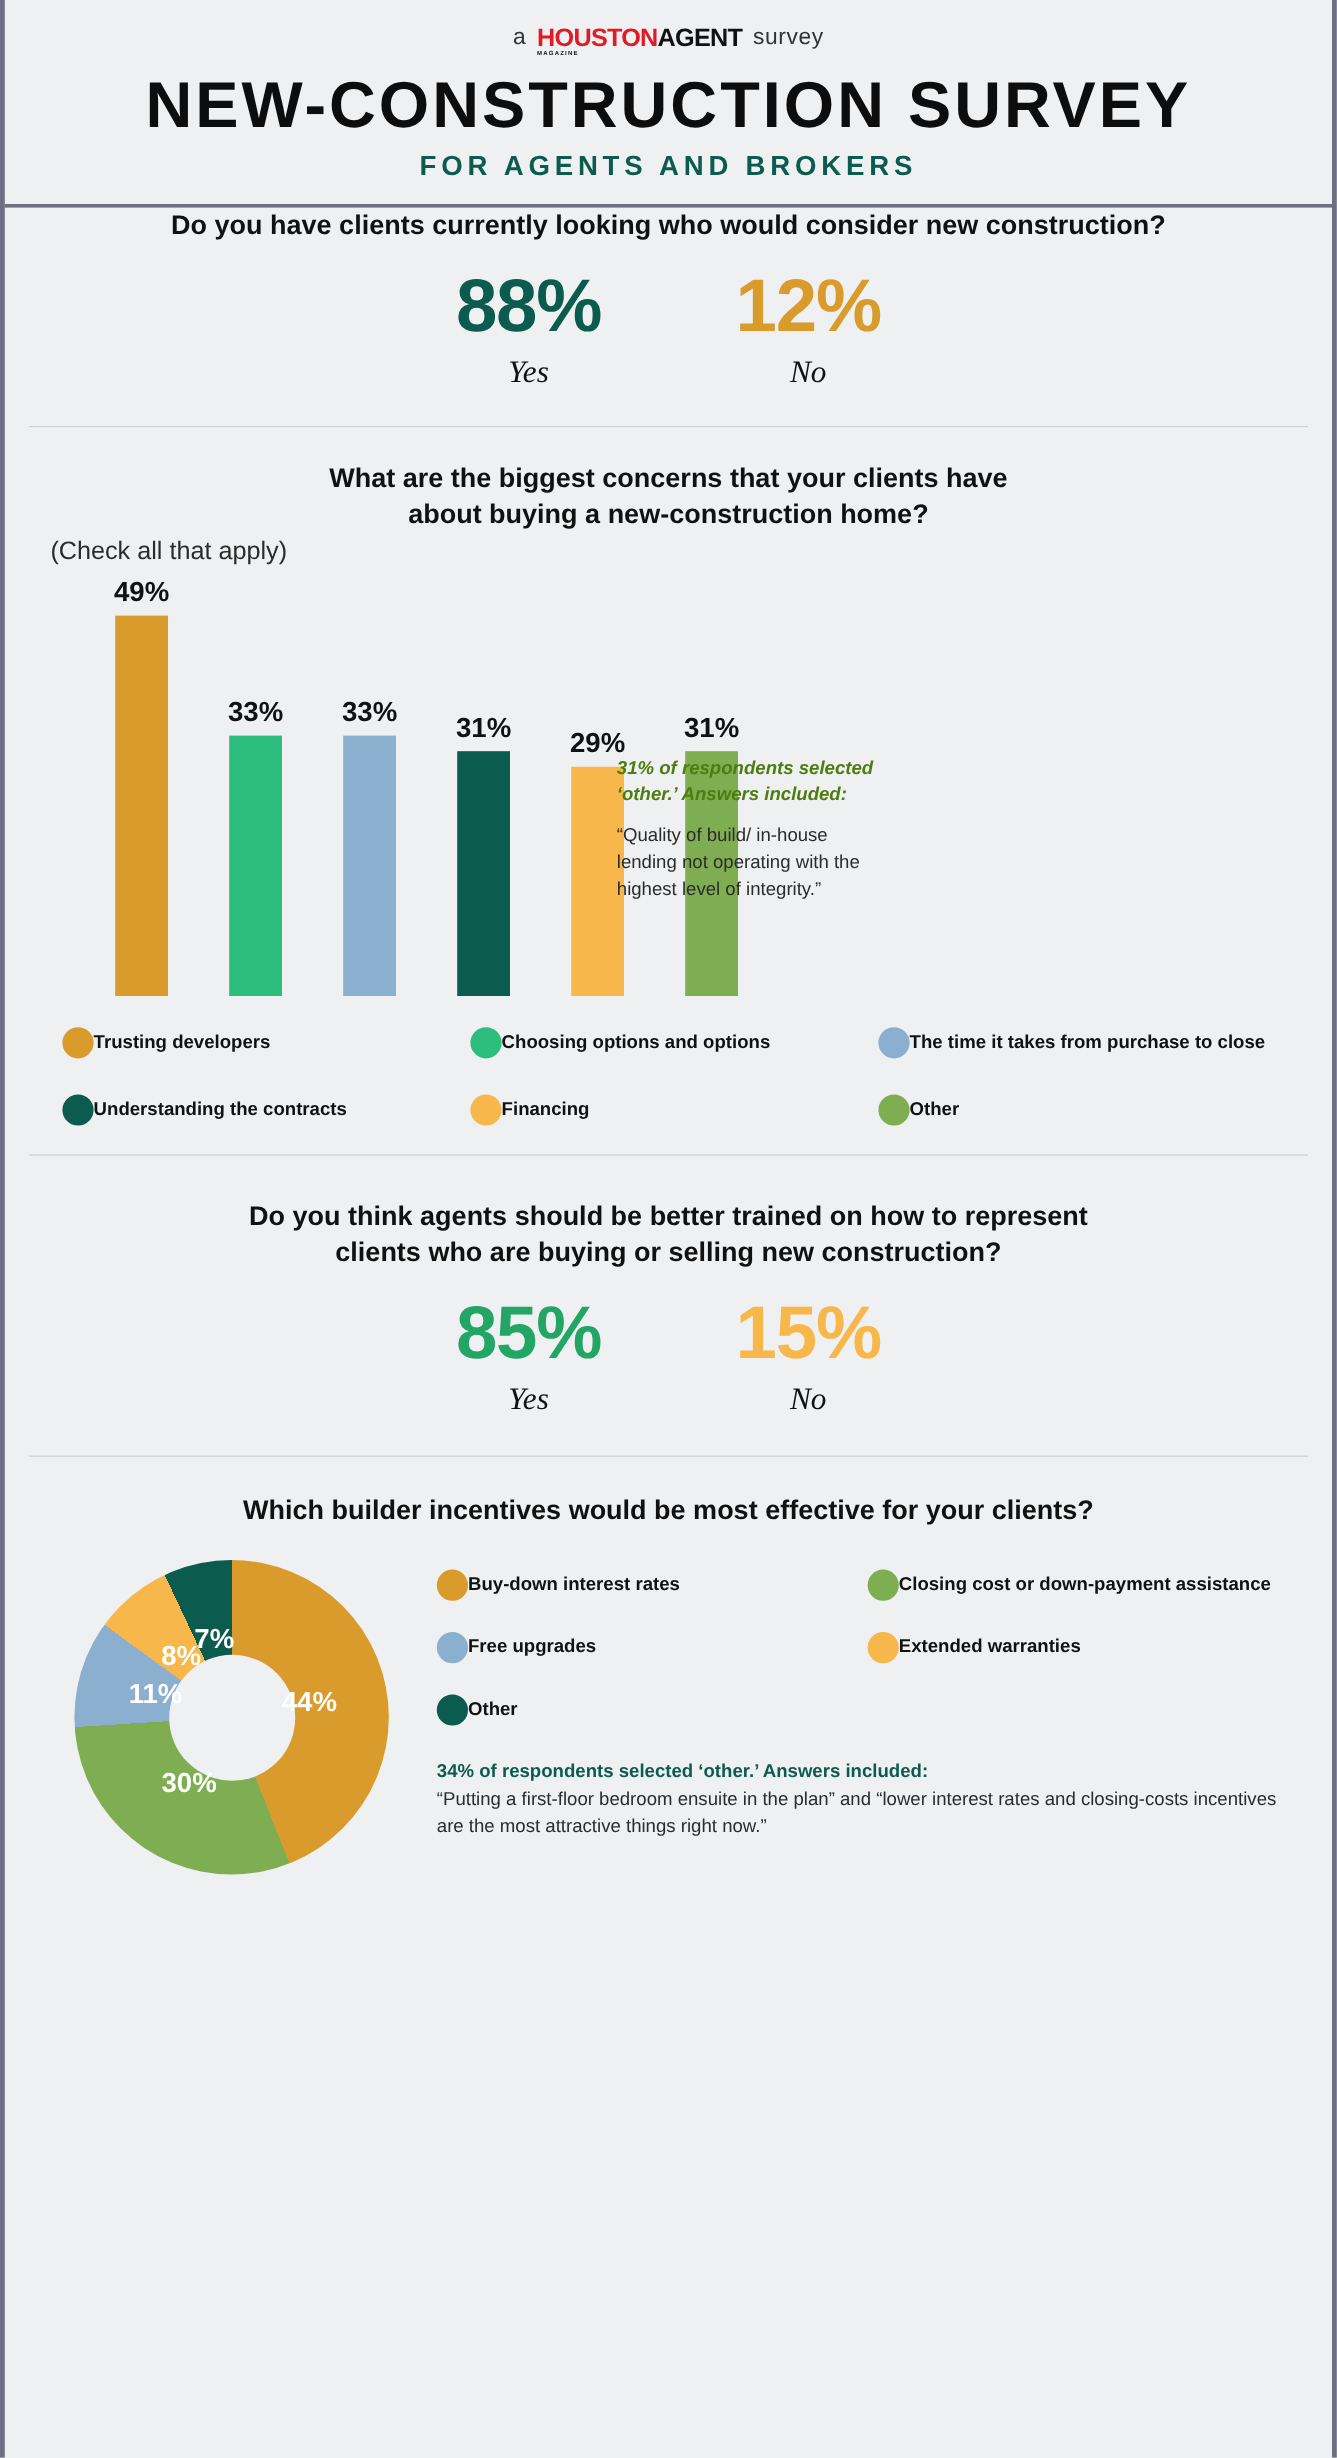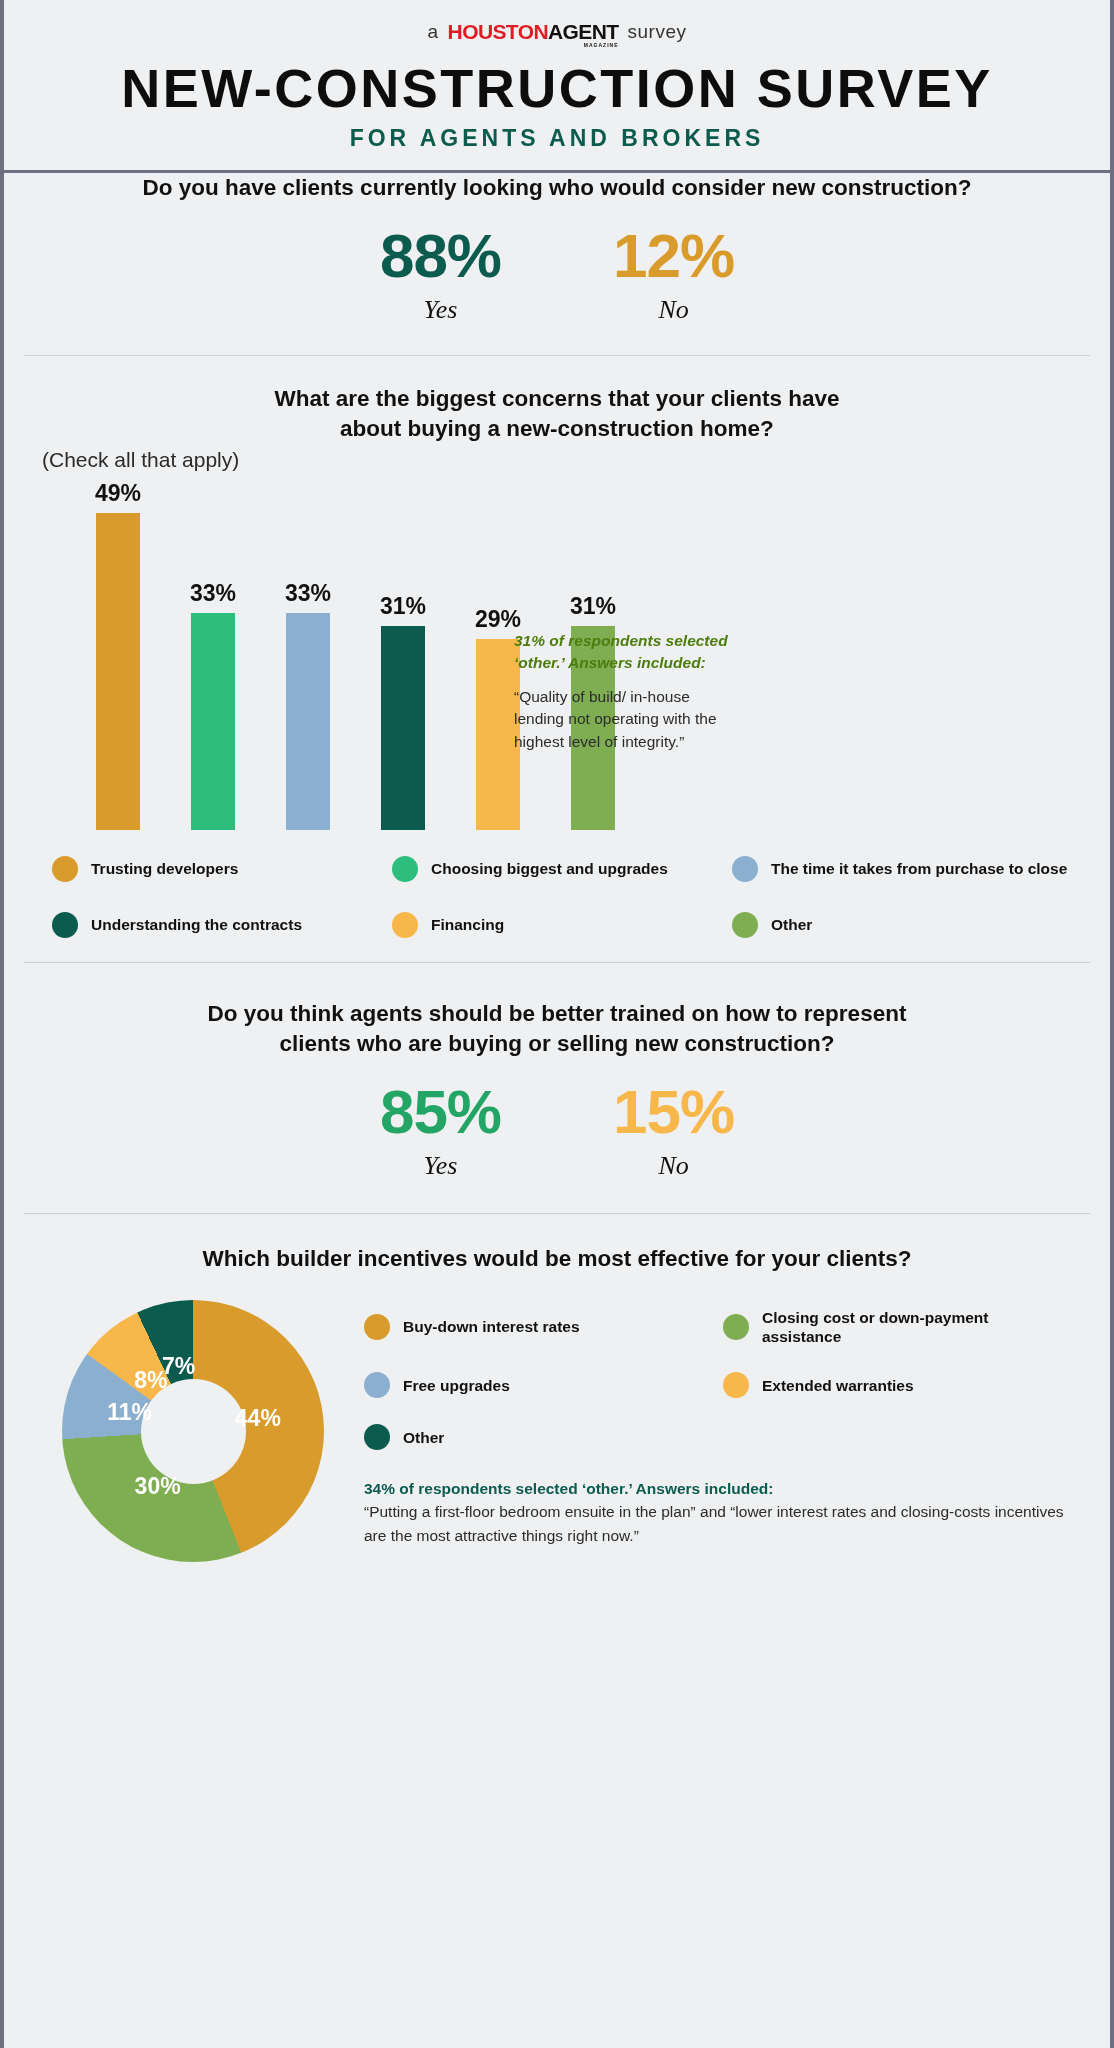--- a/index.html
+++ b/index.html
@@ -32,21 +32,21 @@
     color:#333;
     display:flex;
     align-items:baseline;
     justify-content:center;
     gap:9px;
     font-weight:400;
   }
   .logo{
     display:inline-flex;
     flex-direction:column;
-    align-items:flex-end;
+    align-items:flex-start;
     line-height:1;
     position:relative;
     transform:translateY(1px);
   }
   .logo-row{font-weight:900;font-size:21px;letter-spacing:-.6px;font-family:"Liberation Sans", sans-serif;}
   .logo-houston{color:#e01b24;}
   .logo-agent{color:#111;}
   .logo-mag{font-size:5px;letter-spacing:1px;color:#111;font-weight:700;margin-top:1px;}
   .title{
     font-size:54px;
@@ -140,21 +140,21 @@
     font-weight:400;
   }
   
   .legend{
     display:grid;
     grid-template-columns:repeat(3,1fr);
     row-gap:30px;
     margin-top:26px;
     margin-left:10px;
   }
-  .leg{display:flex;align-items:center;gap:13px;}
+  .leg{display:flex;align-items:center;}
   .dot{
     width:26px;height:26px;border-radius:50%;
     flex:0 0 26px;
   }
   .leg .txt{
     font-size:15.5px;
     font-weight:800;
     line-height:1.25;
     color:#111;
   }
@@ -280,21 +280,21 @@
         </div>
       </div>
 
     <div class="legend" id="bar-legend">
         <div class="leg">
           <span class="dot" style="background: rgb(216, 155, 44);"></span>
           <span class="txt">Trusting developers</span>
         </div>
         <div class="leg">
           <span class="dot" style="background: rgb(45, 190, 126);"></span>
-          <span class="txt">Choosing biggest and upgrades</span>
+          <span class="txt">Choosing options and options</span>
         </div>
         <div class="leg">
           <span class="dot" style="background: rgb(139, 175, 206);"></span>
           <span class="txt">The time it takes from purchase to close</span>
         </div>
         <div class="leg">
           <span class="dot" style="background: rgb(11, 91, 78);"></span>
           <span class="txt">Understanding the contracts</span>
         </div>
         <div class="leg">

